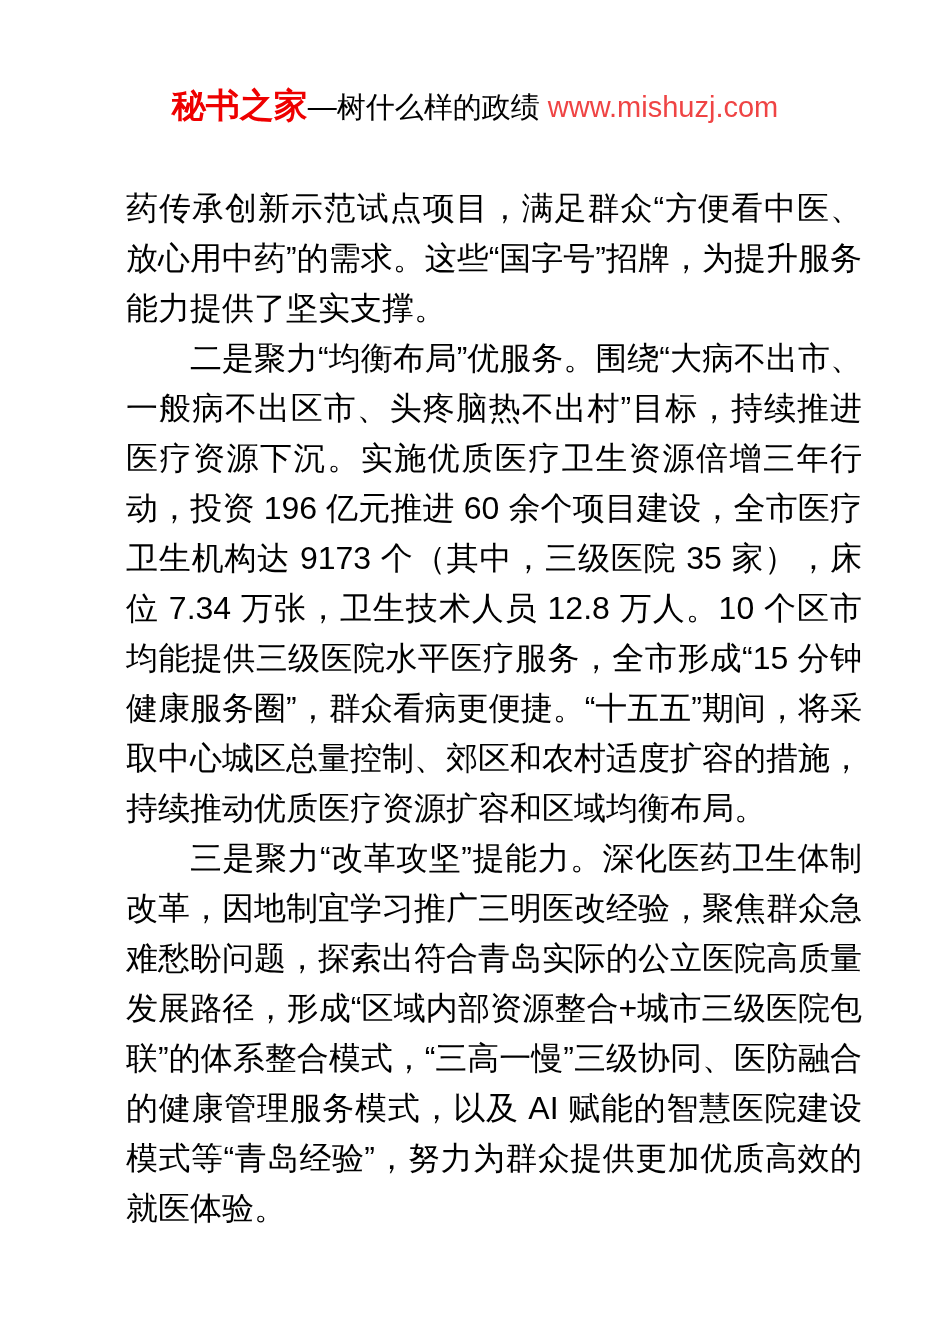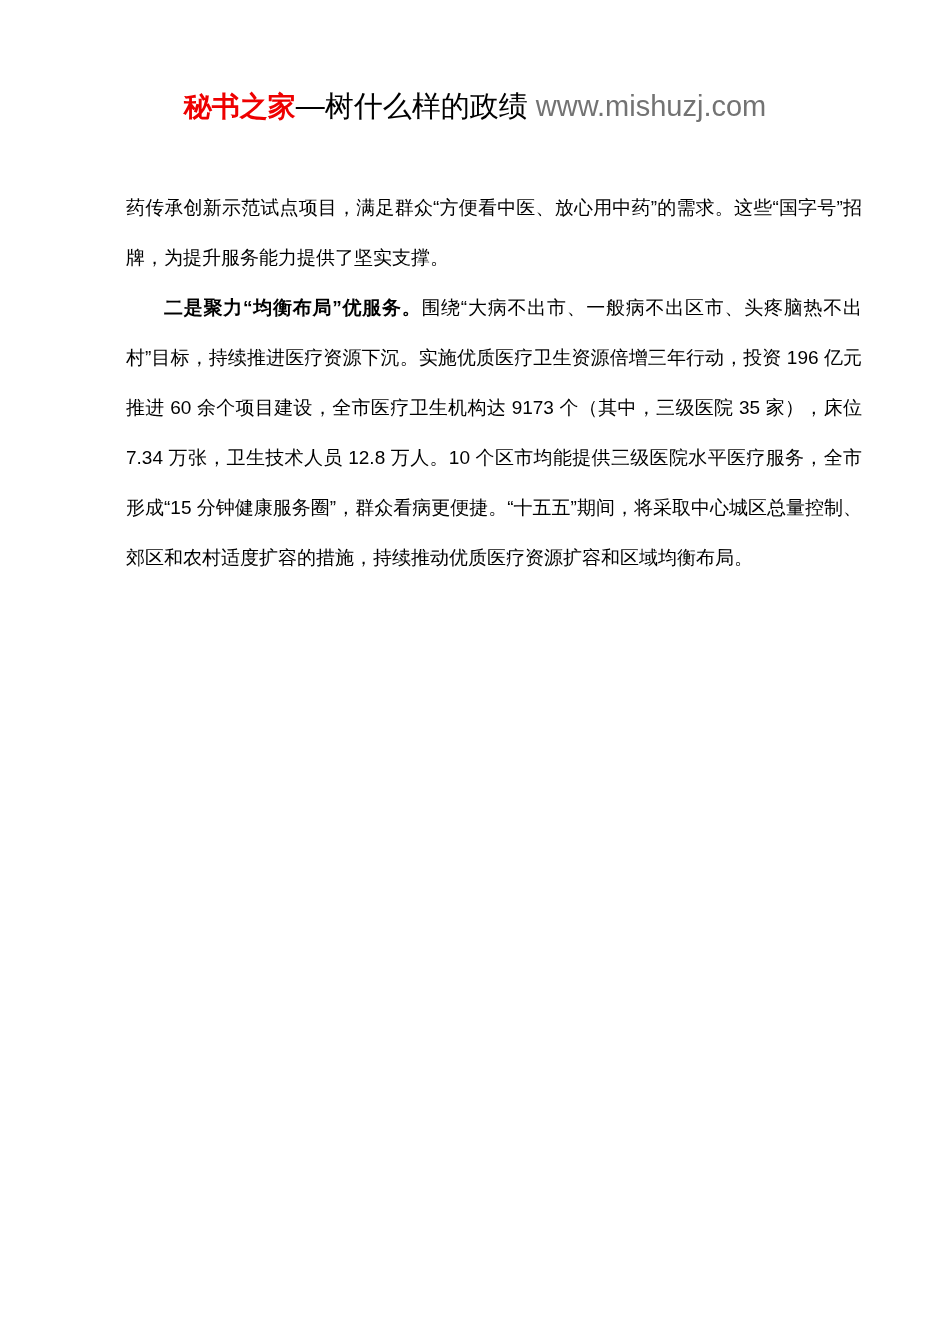--- a/index.html
+++ b/index.html
@@ -22,58 +22,60 @@
     background: #ffffff;
   }
   .doc-header {
     text-align: center;
     font-size: 29px;
     line-height: 40px;
     white-space: nowrap;
   }
   .brand {
     font-weight: bold;
-    font-size: 28px;
+    font-size: 34px;
+    font-family: Liberation Serif, serif;
   }
   .doc-body {
     margin-top: 56px;
     padding-left: 126px;
     padding-right: 88px;
-    font-size: 19px;
+    font-size: 32px;
     line-height: 50px;
     text-align: justify;
     text-justify: inter-ideograph;
   }
   .doc-body p {
     margin: 0;
     text-indent: 2em;
   }
   .doc-body p.no-indent {
     text-indent: 0;
   }
   .lead-bold {
-    font-weight: bold;
+    font-weight: normal;
     margin-top: 9px;
   }
   p.section-heading {
     letter-spacing: 2px;
   }
 </style>
 </head>
 <body>
 
 <div class="page">
 
   <div class="doc-header">
-    <span class="brand" style="color: rgb(238, 0, 0);">秘书之家</span><span>—</span><span>树什么样的政绩 </span><span class="url" style="color: #737373;">www.mishuzj.com</span>
+    <span class="brand" style="color: rgb(238, 0, 0);">秘书之家</span><span>—</span><span>树什么样的政绩 </span><span class="url" style="color: #ef4444;">www.mishuzj.com</span>
   </div>
 
   <div class="doc-body">
 
     <p class="no-indent"><span>药传承创新示范试点项目，满足群众“方便看中医、放心用中药”的需求。这些“国字号”招牌，为提升服务能力提供了坚实支撑。</span></p>
 
     <p><span class="lead-bold">二是聚力“均衡布局”优服务。</span><span>围绕“大病不出市、一般病不出区市、头疼脑热不出村”目标，持续推进医疗资源下沉。实施优质医疗卫生资源倍增三年行动，投资 196 亿元推进 60 余个项目建设，全市医疗卫生机构达 9173 个（其中，三级医院 35 家），床位 7.34 万张，卫生技术人员 12.8 万人。10 个区市均能提供三级医院水平医疗服务，全市形成“15 分钟健康服务圈”，群众看病更便捷。“十五五”期间，将采取中心城区总量控制、郊区和农村适度扩容的措施，持续推动优质医疗资源扩容和区域均衡布局。</span></p>
 
+    <p><span class="lead-bold">三是聚力“改革攻坚”提能力。</span><span>深化医药卫生体制改革，因地制宜学习推广三明医改经验，聚焦群众急难愁盼问题，探索出符合青岛实际的公立医院高质量发展路径，形成“区域内部资源整合+城市三级医院包联”的体系整合模式，“三高一慢”三级协同、医防融合的健康管理服务模式，以及 AI 赋能的智慧医院建设模式等“青岛经验”，努力为群众提供更加优质高效的就医体验。</span></p>
 
 
   </div>
 
 </div>
 
 </body></html>

